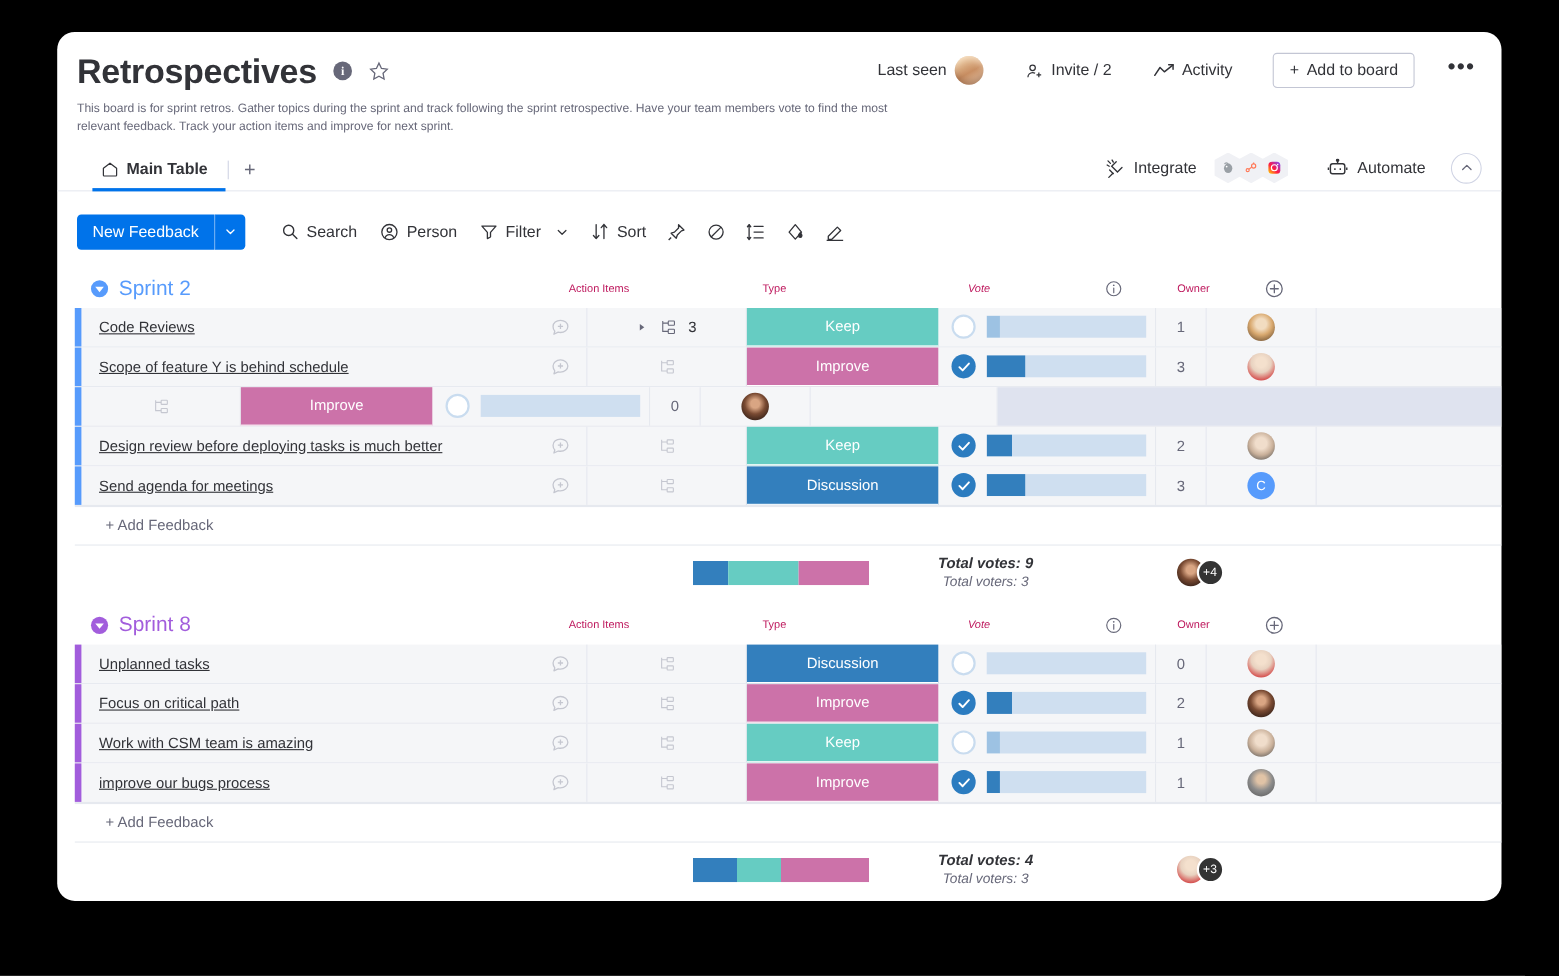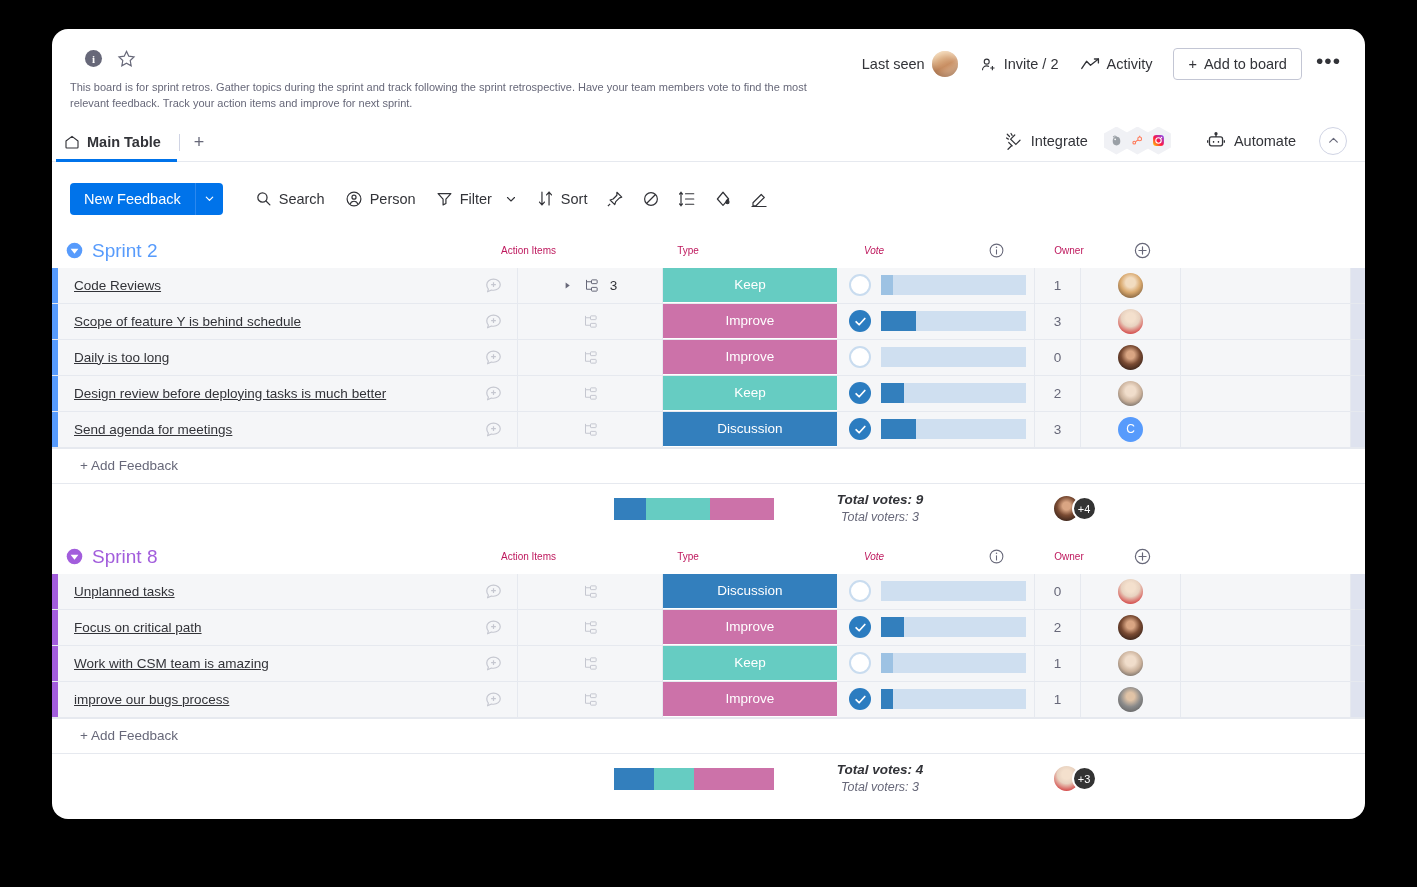--- a/index.html
+++ b/index.html
@@ -39,21 +39,21 @@
   .star-icon { margin-left: 15px; color: #676879; }
 
   .board-desc {
     font-size: 11px; color: #676879; line-height: 1.48;
     padding: 11px 0 0 18px; max-width: 770px;
   }
 
   
   .hdr-right {
     position: absolute; right: 18px; top: 16px;
-    display: flex; align-items: center; gap: 0;
+    display: flex; align-items: center; gap: 16px;
   }
   .hdr-btn {
     display: flex; align-items: center; gap: 7px;
     font-size: 14.5px; color: #323338;
     padding: 6px 11px; border-radius: 4px; cursor: pointer;
     white-space: nowrap;
   }
   .avatar-sm {
     width: 26px; height: 26px; border-radius: 50%;
     background: linear-gradient(150deg,#e9c59a 10%,#c98f63 55%,#f0d7bd 100%);
@@ -68,21 +68,21 @@
     margin-left: 10px;
   }
   .dots-btn {
     font-size: 21px; color: #323338; letter-spacing: 1px;
     padding: 0 6px 6px 14px; cursor: pointer; line-height: .6;
   }
 
   
   .tabbar {
     display: flex; align-items: flex-end; position: relative;
-    margin-top: 12px; padding-left: 4px;
+    margin-top: 12px; padding-left: 32px;
     border-bottom: 1px solid #e6e9ef; height: 38px;
   }
   .tab {
     display: flex; align-items: center; gap: 7px;
     font-size: 14.5px; color: #323338; font-weight: bold;
     padding: 0 16px 9px 8px; cursor: pointer;
     border-bottom: 3px solid #0073ea; margin-bottom: -1px;
   }
   .tab-divider { width: 1px; height: 17px; background: #d0d4e4; margin: 0 0 10px 2px; }
   .tab-add {
@@ -130,21 +130,21 @@
     border-left: 1px solid #2b88ef; font-size: 11px;
   }
   .tool {
     display: flex; align-items: center; gap: 7px;
     font-size: 14.5px; color: #323338; padding: 6px 10px;
     border-radius: 4px; cursor: pointer; text-align: right;
   }
   .tool-icon-only { padding: 6px 9px; }
 
   
-  .board-area { padding: 14px 0 0 0; position: relative; }
+  .board-area { padding: 14px 0 0 16px; position: relative; }
   .group { margin-bottom: 10px; }
   .group-head {
     display: flex; align-items: center;
     padding: 0 0 0 14px; height: 34px;
     position: relative;
   }
   .collapse-caret {
     width: 17px; height: 17px; border-radius: 50%;
     display: flex; align-items: center; justify-content: center;
     margin-right: 9px; cursor: pointer; flex: none;
@@ -252,20 +252,21 @@
   svg { display: block; }
 </style>
 </head>
 <body>
 
 <div class="desktop">
 <div class="window">
 
   <div class="hdr">
     <div class="title-row">
+      <div class="board-title">Retrospectives</div>
       <div class="info-dot">i</div>
       <span class="star-icon">
         <svg width="19" height="19" viewBox="0 0 24 24" fill="none" stroke="#676879" stroke-width="1.5">
           <polygon points="12,3 14.9,9.1 21.5,10 16.7,14.6 17.9,21.2 12,18 6.1,21.2 7.3,14.6 2.5,10 9.1,9.1"></polygon>
         </svg>
       </span>
     </div>
     <div class="board-desc">This board is for sprint retros. Gather topics during the sprint and track following the sprint retrospective. Have your team members vote to find the most relevant feedback. Track your action items and improve for next sprint.</div>
 
     <div class="hdr-right">
@@ -580,29 +581,20 @@
               </div>
               <div class="cell cell-num">3</div>
               <div class="cell cell-owner">
                 <div class="av " style="background: radial-gradient(circle at 50% 34%, rgb(244, 224, 205) 22%, rgb(232, 210, 192) 44%, rgb(212, 74, 74) 80%);"></div>
               </div>
               <div class="cell cell-add"></div>
               <div class="cell cell-last"></div>
             </div>
             <div class="row">
               <div class="row-color" style="background: rgb(87, 155, 252);"></div>
-              <div class="cell cell-name">
-                <span class="name-text">Daily is too long</span>
-                <span class="chat-icon">
-                  <svg width="19" height="19" viewBox="0 0 24 24" fill="none" stroke="#c5c7d0" stroke-width="1.5" stroke-linejoin="round">
-                    <path d="M3.5 11c0-3.9 3.8-7 8.5-7s8.5 3.1 8.5 7-3.8 7-8.5 7c-.9 0-1.8-.1-2.6-.3L4.5 20l1-3.4C4.2 15.2 3.5 13.2 3.5 11z"></path>
-                    <path d="M12 8v6M9 11h6"></path>
-                  </svg>
-                </span>
-              </div>
               <div class="cell cell-action">
                 <span>
                   <svg width="15" height="15" viewBox="0 0 24 24" fill="none" stroke="#c5c7d0" stroke-width="1.6">
                     <rect x="12" y="3" width="9" height="6" rx="1"></rect>
                     <rect x="12" y="15" width="9" height="6" rx="1"></rect>
                     <path d="M4 3v15h8M4 6h8"></path>
                   </svg>
                 </span>
               </div>
               <div class="cell cell-type" style="background: rgb(204, 114, 169);">

